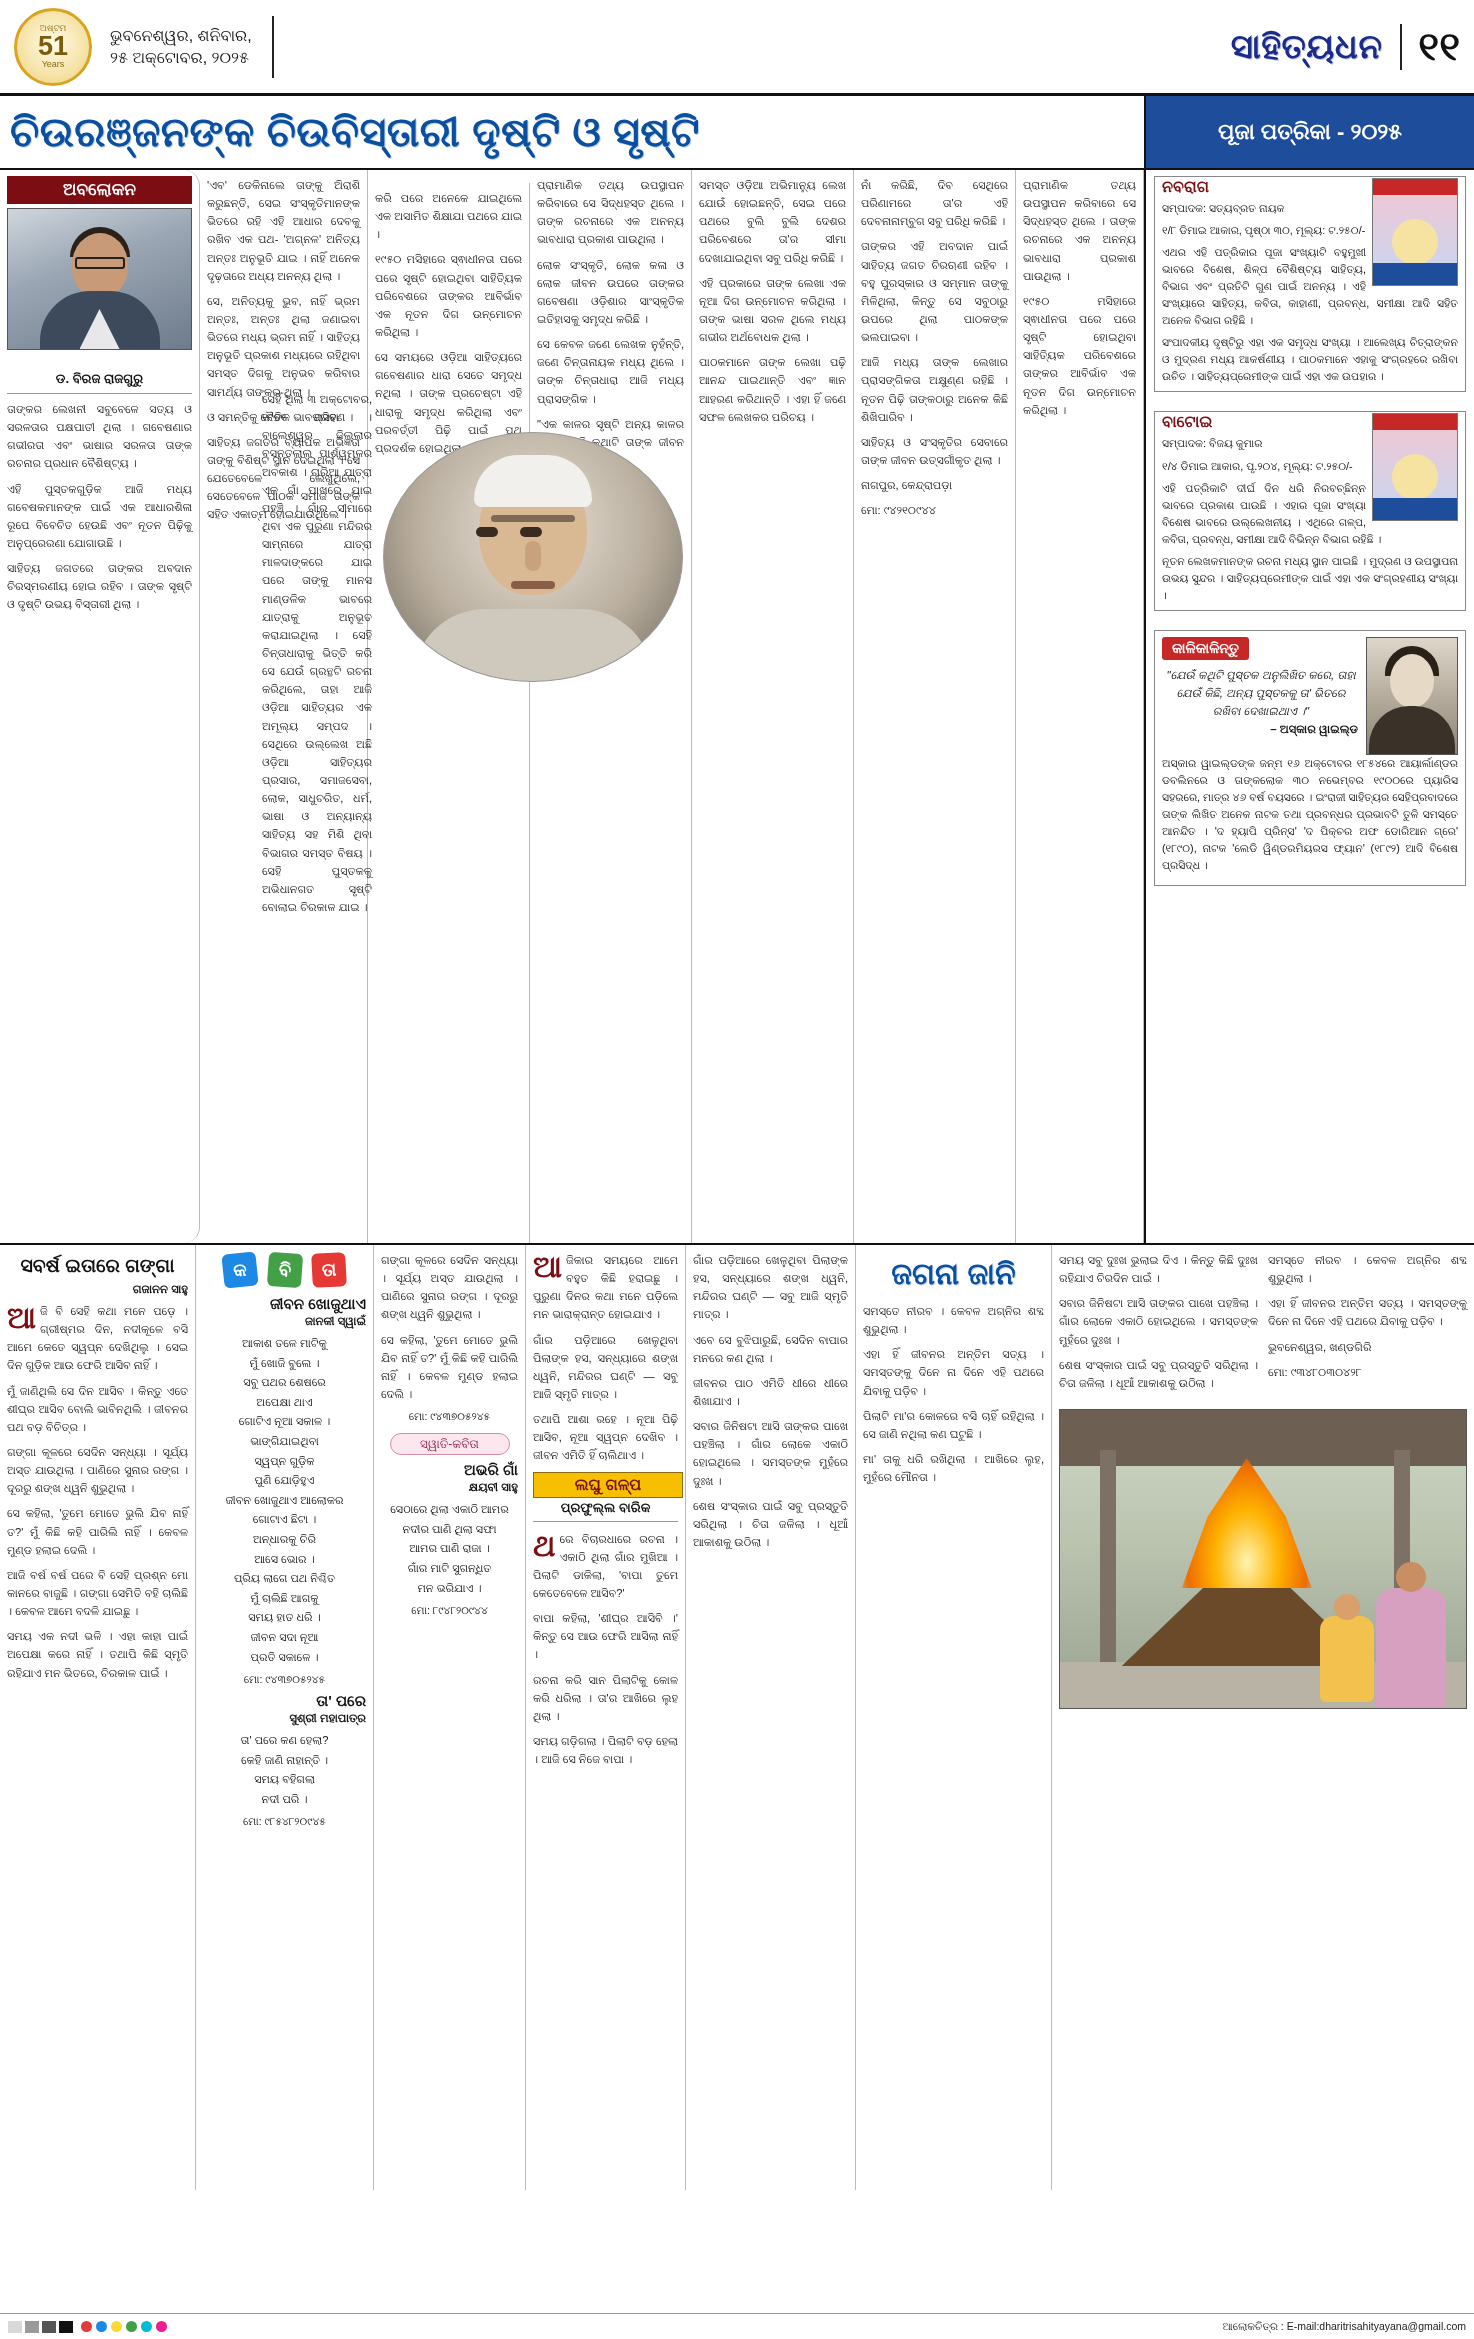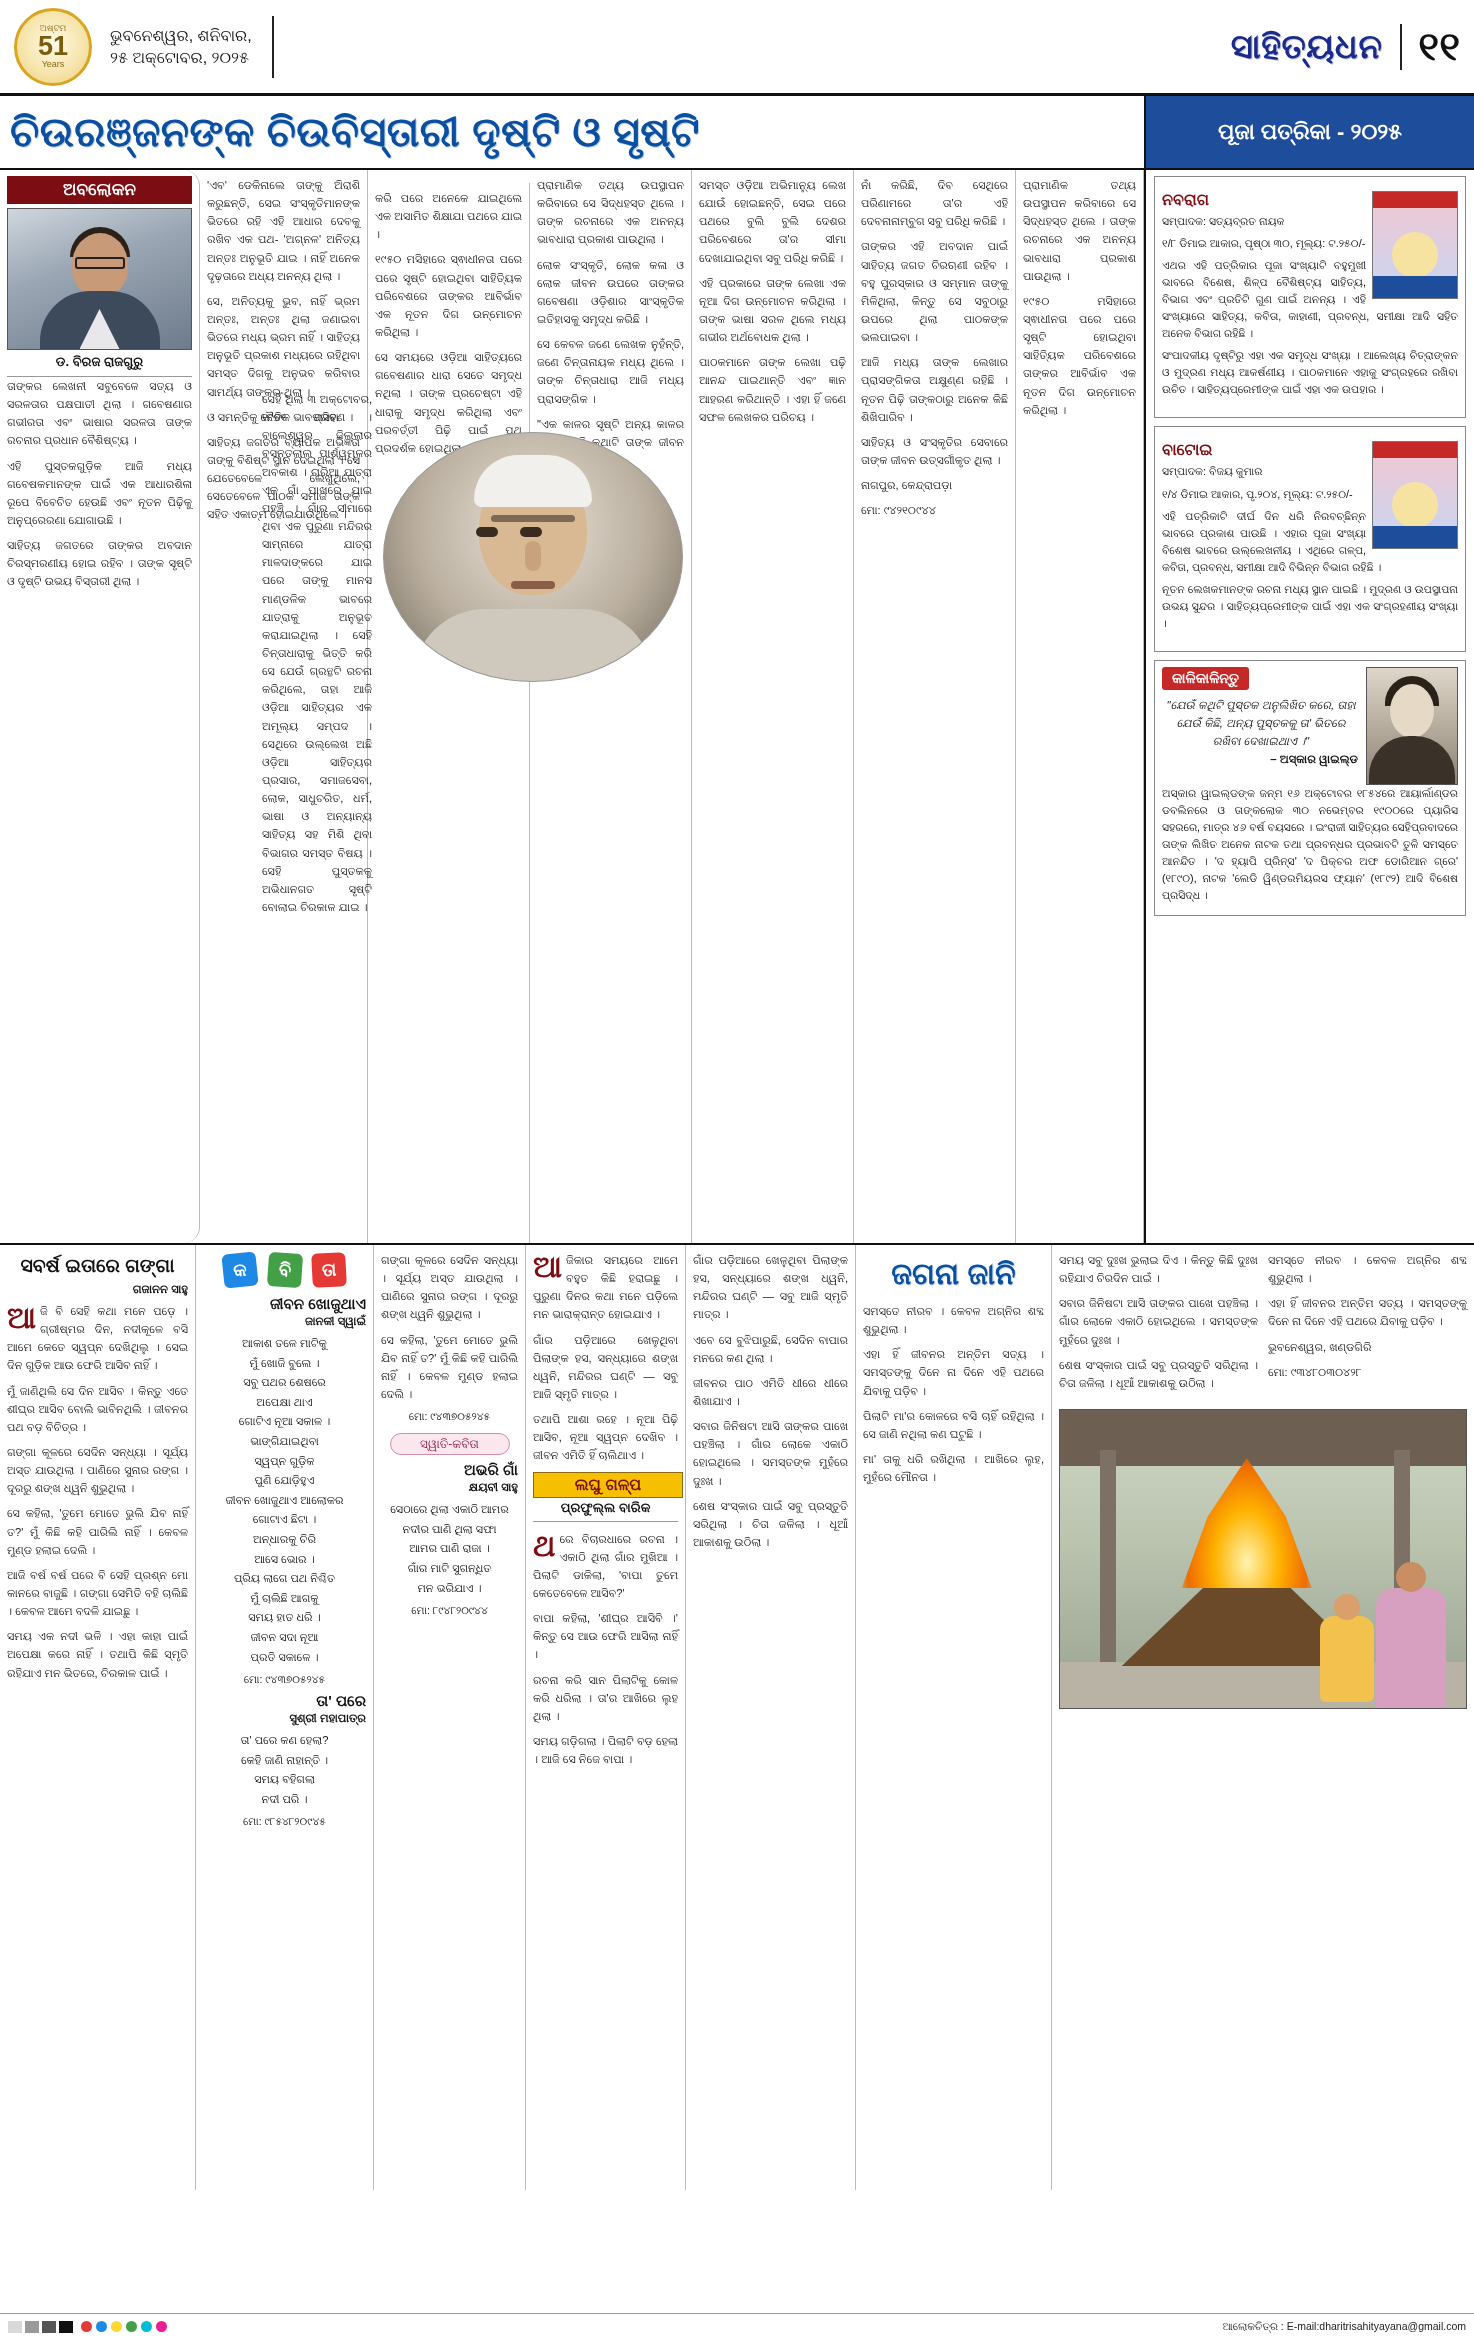--- a/index.html
+++ b/index.html
@@ -156,21 +156,21 @@
   .author-photo .body {
     position:absolute; left:50%; bottom:0; transform:translateX(-50%);
     width:120px; height:58px; border-radius:50px 50px 0 0; background:#3c4a5c;
   }
   .author-photo .shirt {
     position:absolute; left:50%; bottom:0; transform:translateX(-50%);
     width:40px; height:40px; background:#e8e8ea; clip-path: polygon(50% 0,100% 100%,0 100%);
   }
   .author-name {
     text-align:center; font-size: 13px; font-weight: bold;
-    padding: 4px 0 6px; border-bottom: 1px solid #999; 
+    padding: 21px 0 6px; border-bottom: 1px solid #999; margin-bottom: 6px;
   }
 
   .para {
     font-size: 11.2px;
     line-height: 1.62;
     text-align: justify;
     margin: 0 0 7px 0;
     color: #1a1a1a;
     word-break: break-word;
   }
@@ -223,21 +223,21 @@
     width:240px; height:72px; border-radius:90px 90px 0 0; background:#cfc9bd;
   }
   .caption-box {
     font-size: 11.2px;
     line-height: 1.62;
     text-align: justify;
     color: #1a1a1a;
   }
 
   
-  .side-block { border: 1px solid #888; margin-bottom: 8px; padding: 14px 7px; }
+  .side-block { border: 1px solid #888; margin-bottom: 19px; padding: 1px 7px; }
   .side-title { font-size: 16px; font-weight: bold; color:#7c0d12; margin-bottom: 4px; }
   .side-mini {
     float: right;
     width: 86px; height: 108px;
     margin: 0 0 4px 6px;
     border: 1px solid #777;
     background: linear-gradient(#f3c6d1,#c6d7f3);
     position: relative; overflow:hidden;
   }
   .side-mini .band { position:absolute; left:0; right:0; height:16px; background:#c62828; top:0; }

